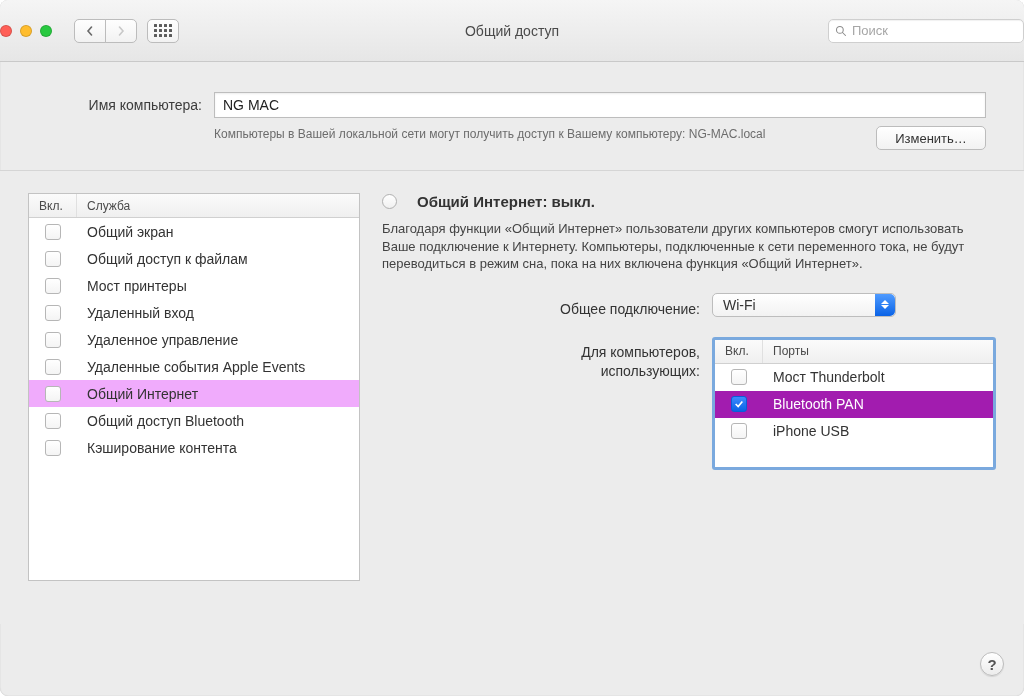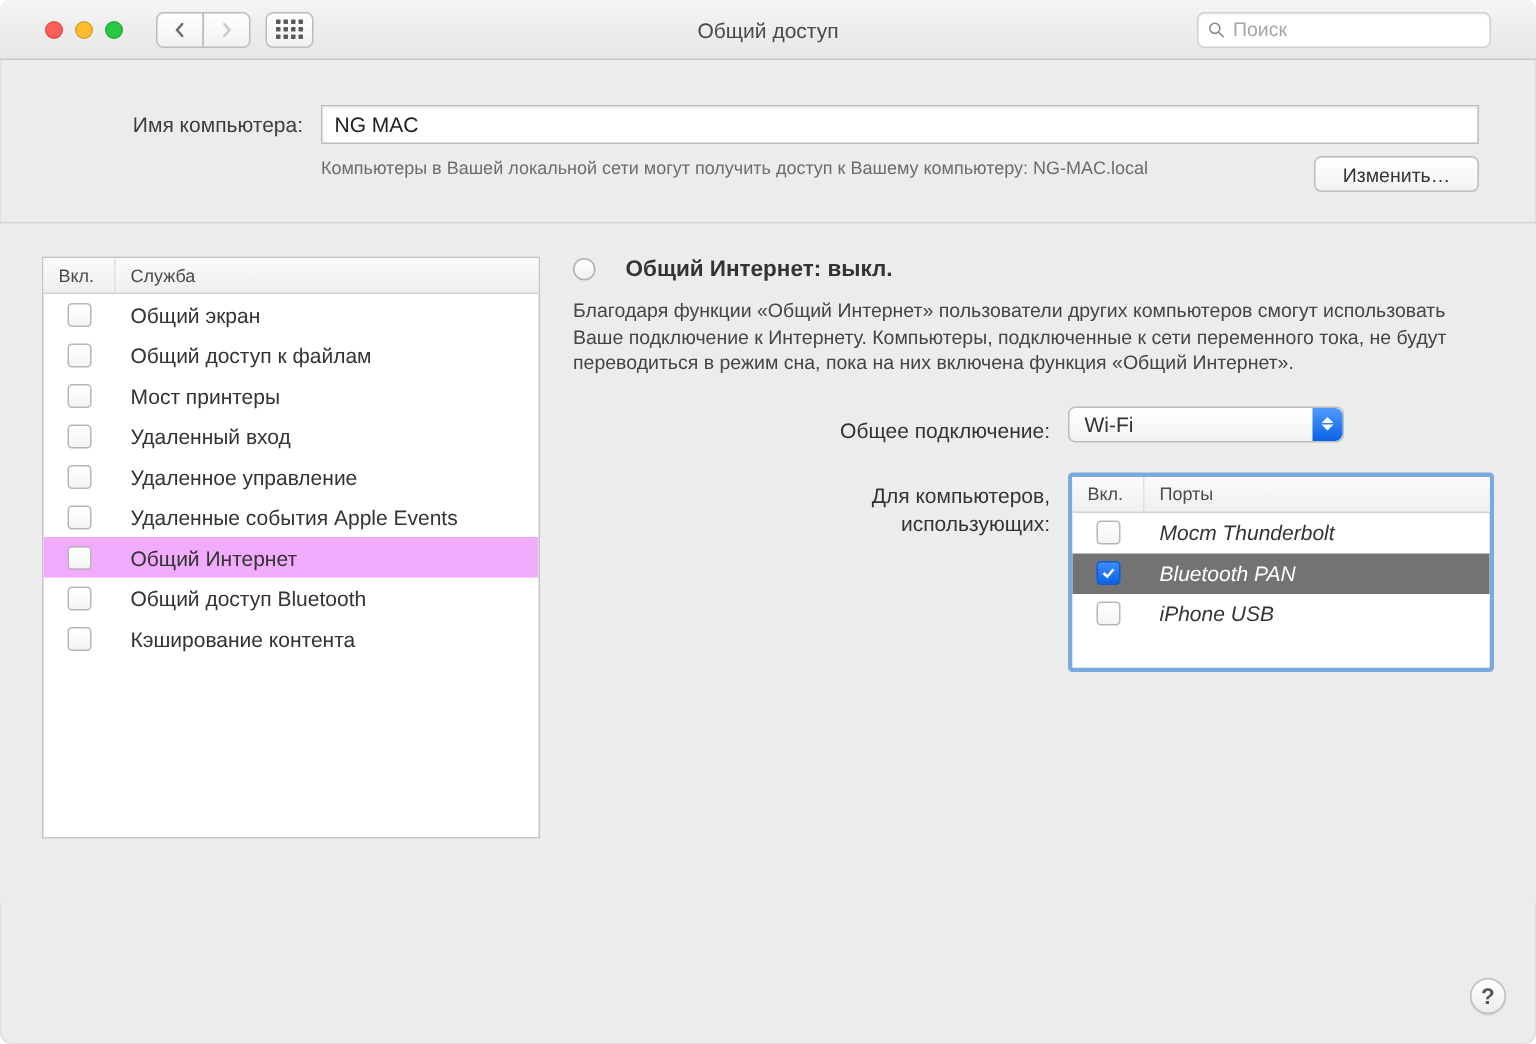--- a/index.html
+++ b/index.html
@@ -1,21 +1,21 @@
 <!DOCTYPE html>
 <html><head>
 <meta charset="utf-8">
 <style>
 * { box-sizing: border-box; margin: 0; padding: 0; font-family: -apple-system, "Helvetica Neue", Arial, sans-serif; }
 body { background: #fff; width: 1024px; height: 696px; overflow: hidden; }
 
 .window { width: 1024px; height: 696px; background: #ececec; border-radius: 8px; overflow: hidden; box-shadow: 0 0 1px rgba(0,0,0,.3) inset; position: relative; }
 
 
-.titlebar { height: 40px; background: linear-gradient(#f5f5f5,#e6e6e6); border-bottom: 1px solid #c9c9c9; display: flex; align-items: center; padding: 0 30px; position: relative; }
+.titlebar { height: 62px; background: linear-gradient(#f5f5f5,#e6e6e6); border-bottom: 1px solid #c9c9c9; display: flex; align-items: center; padding: 0 0; position: relative; }
 .traffic { display: flex; gap: 8px; }
 .traffic .dot { width: 12px; height: 12px; border-radius: 50%; border: 0.5px solid rgba(0,0,0,.15); }
 .dot.red { background: #ff5f57; }
 .dot.yellow { background: #ffbd2e; }
 .dot.green { background: #28c940; }
 
 .nav-group { display: flex; margin-left: 22px; }
 .seg-btn { width: 32px; height: 24px; background: linear-gradient(#fefefe,#f2f2f2); border: 1px solid #bcbcbc; display: flex; align-items: center; justify-content: center; color: #888; }
 .seg-btn:first-child { border-radius: 5px 0 0 5px; }
 .seg-btn:last-child { border-radius: 0 5px 5px 0; margin-left: -1px; }
@@ -77,22 +77,22 @@
 
 .ports-row { display: flex; }
 .ports-row .cl { flex: 0 0 330px; text-align: right; padding-right: 12px; font-size: 14px; color: #333; padding-top: 6px; line-height: 1.35; }
 .ports-table { width: 284px; border: 3px solid #7aa9de; border-radius: 3px; }
 .ports-inner { border: 0; background: #fff; }
 .ports-header { height: 24px; background: linear-gradient(#fbfbfb,#efefef); border-bottom: 1px solid #d0d0d0; display: flex; font-size: 12px; color: #4a4a4a; }
 .ports-header .p-on { width: 48px; padding-left: 10px; display: flex; align-items: center; border-right: 1px solid #e0e0e0; }
 .ports-header .p-name { flex: 1; padding-left: 10px; display: flex; align-items: center; }
 .ports-body .prow { height: 27px; display: flex; align-items: center; font-size: 14px; color: #333; }
 .ports-body .prow .pchk { width: 48px; display: flex; justify-content: center; }
-.ports-body .prow.selected { background: #737373; color: #fff; }
-.ports-body { padding-bottom: 22px; font-style: italic; }
+.ports-body .prow.selected { background: #a21caf; color: #fff; }
+.ports-body { padding-bottom: 22px; }
 
 
 .help { position: absolute; right: 20px; bottom: 20px; width: 24px; height: 24px; border-radius: 50%; background: linear-gradient(#fff,#ececec); border: 1px solid #bcbcbc; display: flex; align-items: center; justify-content: center; font-size: 15px; color: #555; font-weight: 600; box-shadow: 0 1px 1px rgba(0,0,0,.1); }
 </style>
 </head>
 <body>
 
 <div class="window">
 
   <div class="titlebar">

